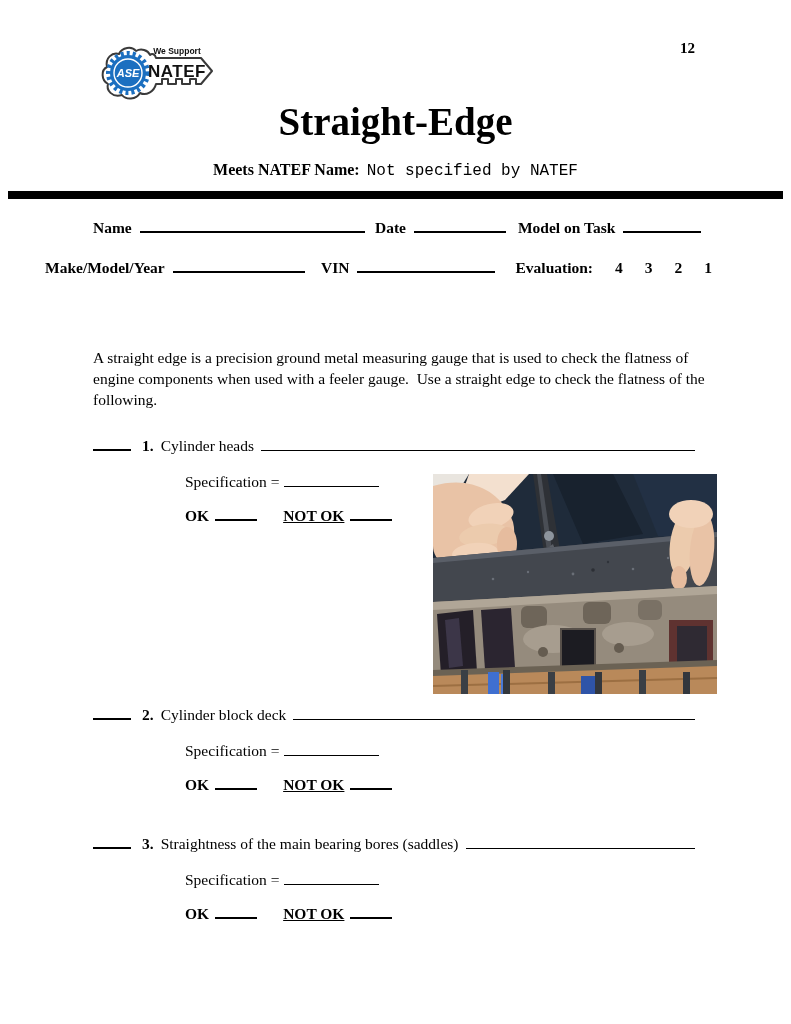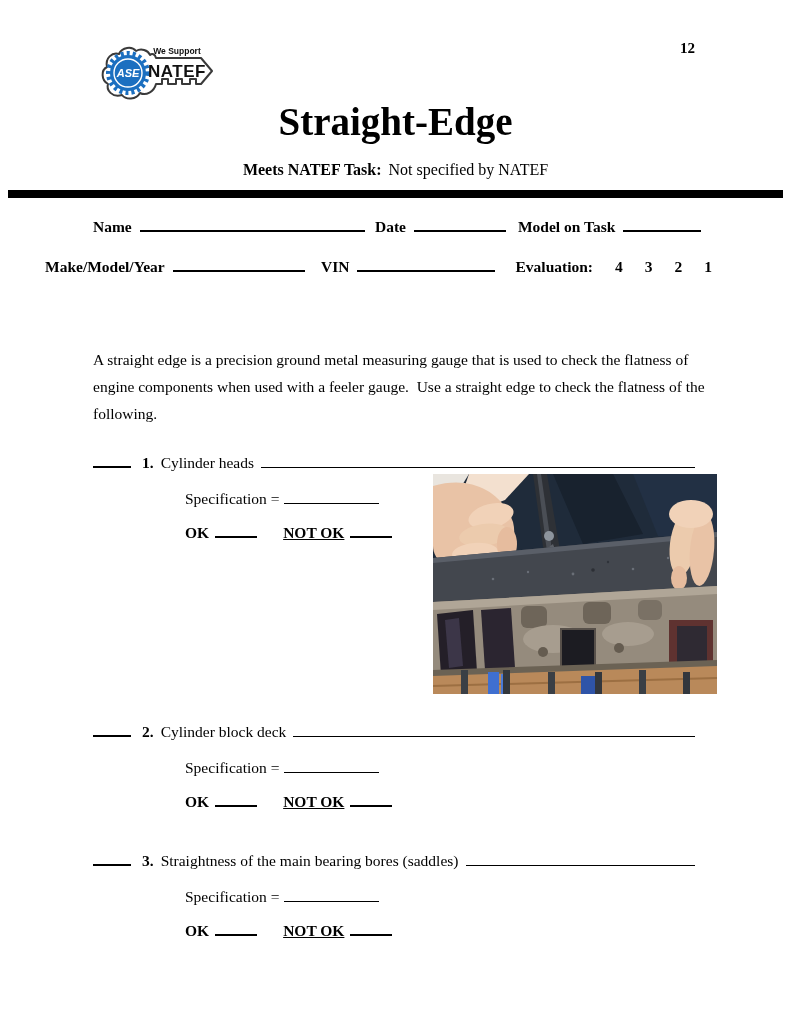--- a/index.html
+++ b/index.html
@@ -13,34 +13,34 @@
     font-size:15.5px;
   }
   
   .top-strip{position:relative;height:105px;}
   .logo{position:absolute;left:98px;top:42px;width:120px;height:64px;}
   .page-number{position:absolute;left:680px;top:40px;font-weight:bold;font-size:15px;}
   
   .doc-title{margin:0;text-align:center;font-size:39px;font-weight:bold;line-height:34px;}
   .subtitle{margin-top:22px;text-align:center;font-size:16px;}
   .subtitle .lbl{font-weight:bold;}
-  .subtitle .val{margin-left:7px;}
+  .subtitle .val{margin-left:7px;font-family:Liberation Mono, monospace;}
   .divider{height:8px;background:#000;margin:11px 8px 0 8px;}
   
   .info-row{display:flex;align-items:baseline;font-weight:bold;}
   .row1{margin:19px 90px 0 93px;}
   .row2{margin:21px 79px 0 45px;}
   .line{
     display:inline-block;height:13px;
     border-bottom:2px solid #000;
     margin-bottom:-4px;
   }
   .eval-num{margin-left:22px;}
   
-  .intro{margin:70px 0 0 93px;width:618px;line-height:27px;white-space:pre-wrap;}
+  .intro{margin:70px 0 0 93px;width:618px;line-height:21px;white-space:pre-wrap;}
   
   .checklist{margin:0 96px 0 93px;}
   .item-row{display:flex;align-items:baseline;}
   .lead-blank{width:38px;border-bottom:2px solid #000;height:13px;margin-bottom:-4px;}
   .item-num{font-weight:bold;margin-left:11px;}
   .item-label{margin-left:7px;white-space:nowrap;}
   .trail-line{flex:1;margin-left:7px;border-bottom-width:1.5px;}
   .sub{margin-left:92px;display:flex;align-items:baseline;}
   .spec-row{margin-top:18px;}
   .spec-line{width:95px;margin-left:5px;border-bottom-width:1.5px;}
@@ -74,21 +74,21 @@
         <text x="30" y="35" text-anchor="middle" font-family="Liberation Sans, sans-serif" font-size="11" font-weight="bold" font-style="italic" fill="#ffffff">ASE</text>
       </g>
       <text x="79" y="12" text-anchor="middle" font-family="Liberation Sans, sans-serif" font-size="8.5" font-weight="bold" fill="#111">We Support</text>
       <text x="79" y="35" text-anchor="middle" font-family="Liberation Sans, sans-serif" font-size="17" font-weight="bold" letter-spacing="0.5" fill="#111">NATEF</text>
     </svg>
     <div class="page-number">12</div>
   </div>
 
   <h1 class="doc-title">Straight-Edge</h1>
   <div class="subtitle">
-    <span class="lbl">Meets NATEF Task:</span><span class="val">Not specified by NATEF</span>
+    <span class="lbl">Meets NATEF Name:</span><span class="val">Not specified by NATEF</span>
   </div>
   <div class="divider"></div>
 
   <div class="info-row row1">
     <span>Name</span>
     <span class="line" style="flex:2.9;margin-left:8px;margin-right:10px;"></span>
     <span>Date</span>
     <span class="line" style="width:92px;margin-left:8px;"></span>
     <span style="margin-left:12px;">Model on Task</span>
     <span class="line" style="flex:1;margin-left:8px;"></span>

